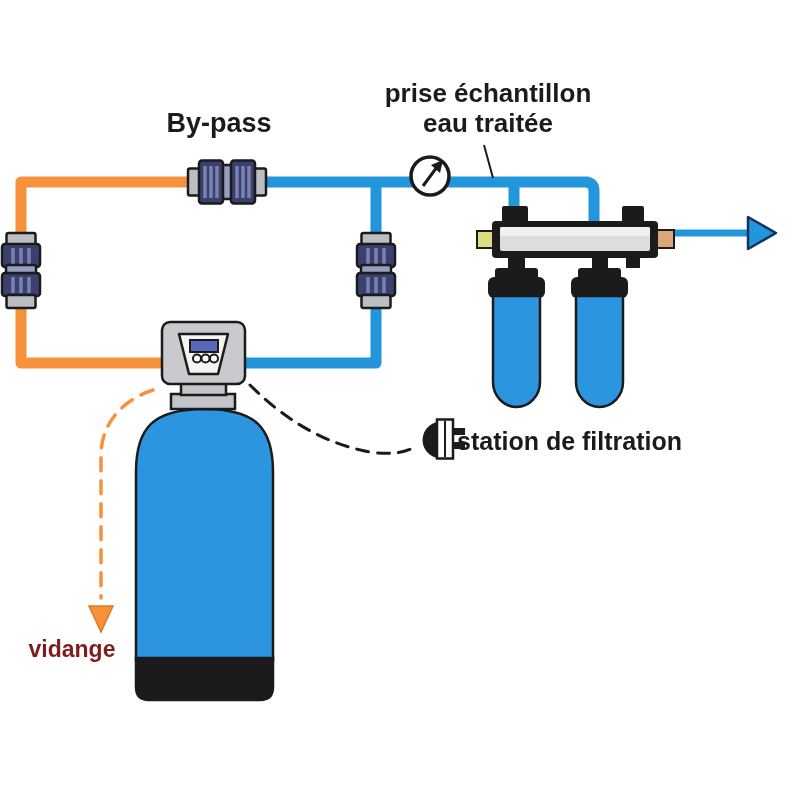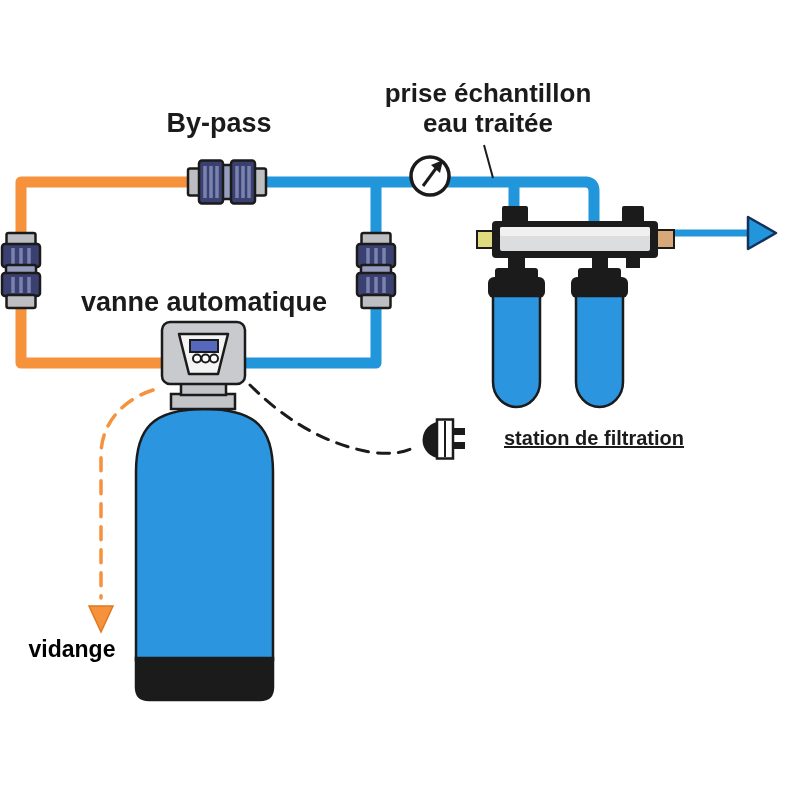--- a/index.html
+++ b/index.html
@@ -122,19 +122,18 @@
 </svg>
 
 <div class="lbl ctr" style="left:219px;top:108px;font-size:27px;">By-pass</div>
 
 <div class="lbl ctr" style="left:488px;top:78px;font-size:26px;line-height:30px;">
   <div>prise échantillon</div>
   <div>eau traitée</div>
 </div>
 
 
-<div class="lbl ctr" style="left:204px;top:287px;font-size:27px;">vanne automatique</div>
 
-<div class="lbl" style="left:504px;top:427px;font-size:20px;text-decoration:underline;">station de filtration</div>
+<div class="lbl" style="left:457px;top:427px;font-size:25px;">station de filtration</div>
 
 
-<div class="lbl ctr" style="left:72px;top:636px;font-size:23px;color:#000000;">vidange</div>
+<div class="lbl ctr" style="left:72px;top:636px;font-size:23px;color:#7f1d1d;">vidange</div>
 </div>
 
 </body></html>

